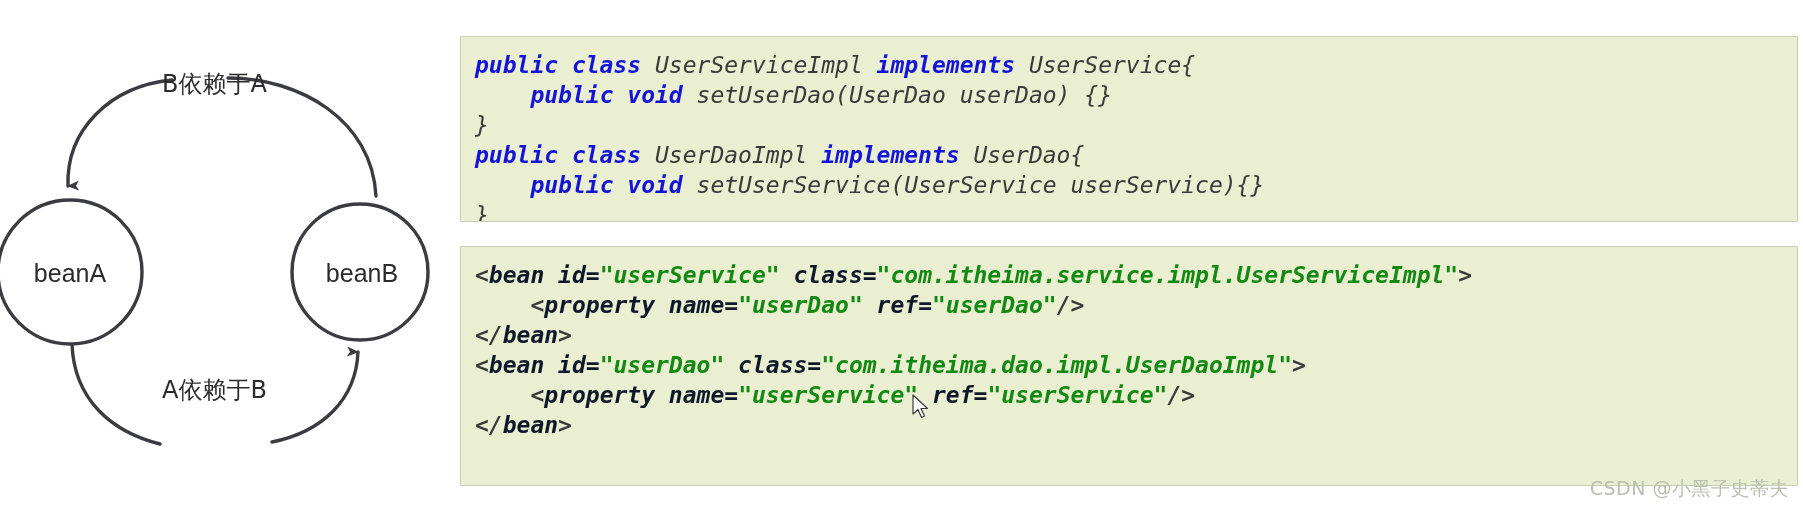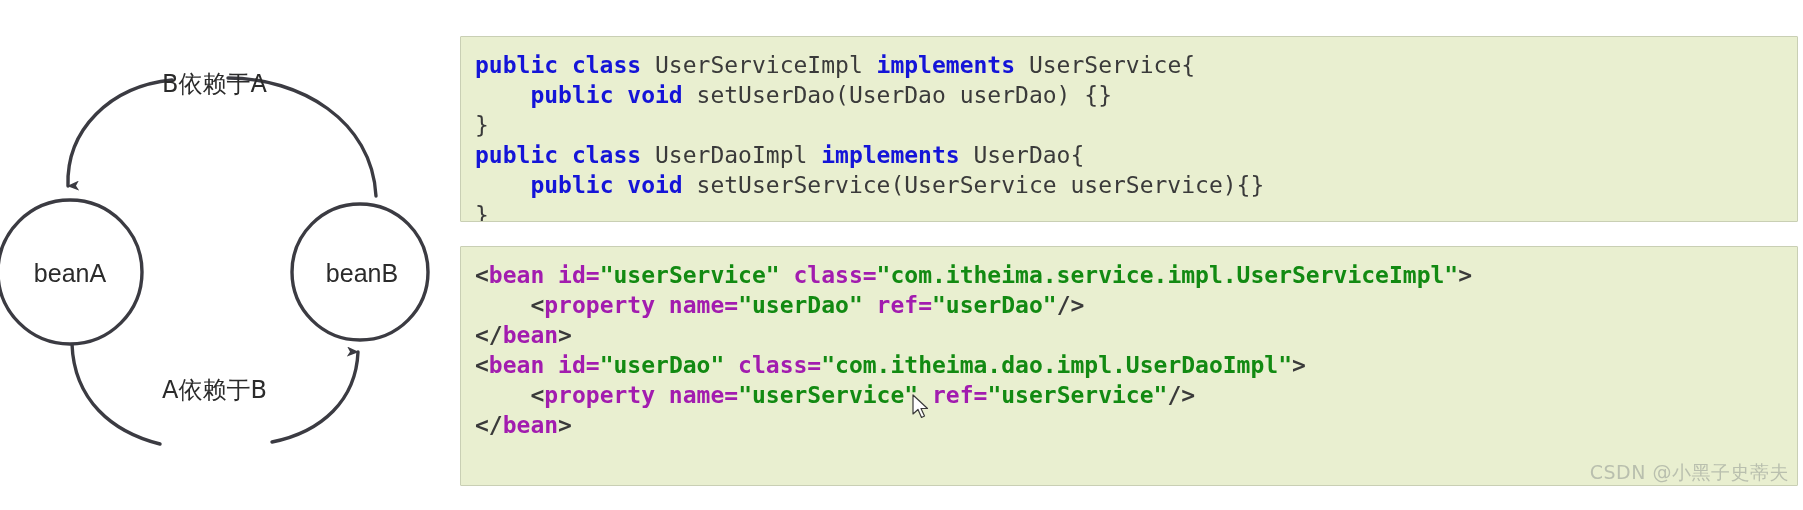--- a/index.html
+++ b/index.html
@@ -35,20 +35,21 @@
     fill: #2b2b2b;
   }
 
   
   #code-column {
     position: absolute;
     left: 460px;
     top: 0;
     width: 1343px;
     height: 438px;
+    font-style: italic;
   }
   .code-block {
     position: absolute;
     left: 0;
     width: 1338px;
     box-sizing: border-box;
     background: #e9efd0;
     border: 1px solid #c9cfb4;
     border-radius: 1px;
     padding: 13px 0 13px 14px;
@@ -57,41 +58,41 @@
     line-height: 30px;
     color: #3a3a3a;
     white-space: pre;
     overflow: hidden;
   }
   #java-block { top: 36px; height: 186px; }
   #xml-block  { top: 246px; height: 240px; }
 
   .code-line { display: block; height: 30px; }
   .tok-kw    { color: #1414d8; font-weight: bold; }
-  .tok-tag   { color: #a21caf; font-weight: bold; }
+  .tok-tag   { color: #0f172a; font-weight: bold; }
   .tok-str   { color: #128a12; font-weight: bold; }
   .tok-plain { color: #3a3a3a; }
   .tok-punct { color: #3a3a3a; }
   #xml-block .code-line { font-weight: bold; }
 
   
   #mouse-cursor {
     position: absolute;
     left: 912px;
     top: 394px;
     width: 20px;
     height: 26px;
     pointer-events: none;
   }
 
   
   #watermark {
     position: absolute;
     right: 14px;
-    bottom: 24px;
+    bottom: 8px;
     font-family: "DejaVu Sans", sans-serif;
     font-size: 19px;
     color: #b9bfae;
     letter-spacing: 0.5px;
     white-space: nowrap;
   }
 </style>
 </head>
 <body>
 

